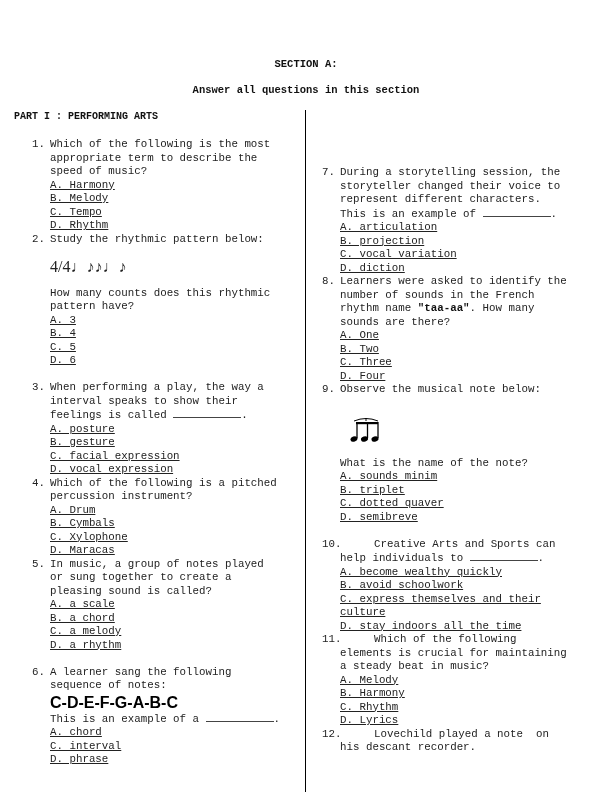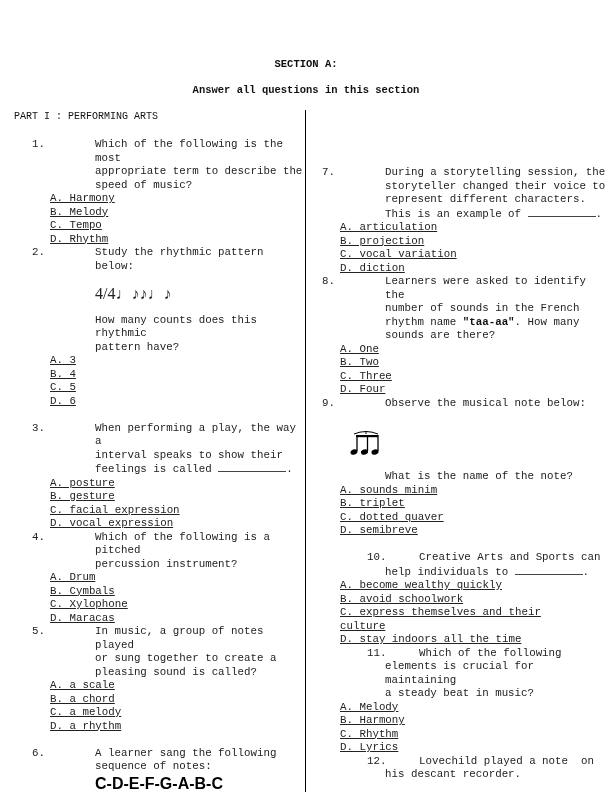--- a/index.html
+++ b/index.html
@@ -1,26 +1,26 @@
 <!DOCTYPE html>
 <html><head>
 <meta charset="utf-8">
 <style>
   html, body { margin:0; padding:0; background:#fff; }
   body { width:612px; height:792px; position:relative; overflow:hidden;
          font-family:"Liberation Mono", "DejaVu Sans Mono", monospace; color:#222; }
   .heading { position:absolute; left:0; width:612px; text-align:center;
              font-weight:bold; font-size:10.5px; color:#111; }
-  .part { position:absolute; left:14px; top:111px; font-weight:normal; font-size:10px; color:#111; }
+  .part { position:absolute; left:14px; top:111px; font-weight:bold; font-size:10px; color:#111; }
   .divider { position:absolute; left:305px; top:110px; width:1px; height:682px; background:#000; }
   .col { position:absolute; font-size:10.8px; line-height:13.5px; }
   .q { position:relative; padding-left:18px; }
   .qnum { position:absolute; left:0; top:0; }
   .opt { display:block;text-decoration:underline; }
-  .line { display:block;margin-left:45px; }
+  .line { display:block; }
   .big { font-family:"Liberation Sans", "DejaVu Sans", sans-serif; font-weight:bold; font-size:16px; line-height:19px; color:#000000; }
   .blank { display:inline-block; width:68px; border-bottom:1px solid #444; height:9px; vertical-align:baseline; }
   b.kw { color:#111; }
   .gap { height:13.5px; }
   .rhythm { font-size:16px; letter-spacing:0px;font-family:Liberation Serif, serif; }
   .noteimg { margin:20px 0 14px 10px; width:34px; height:26px; }
 </style>
 </head>
 <body>
 

